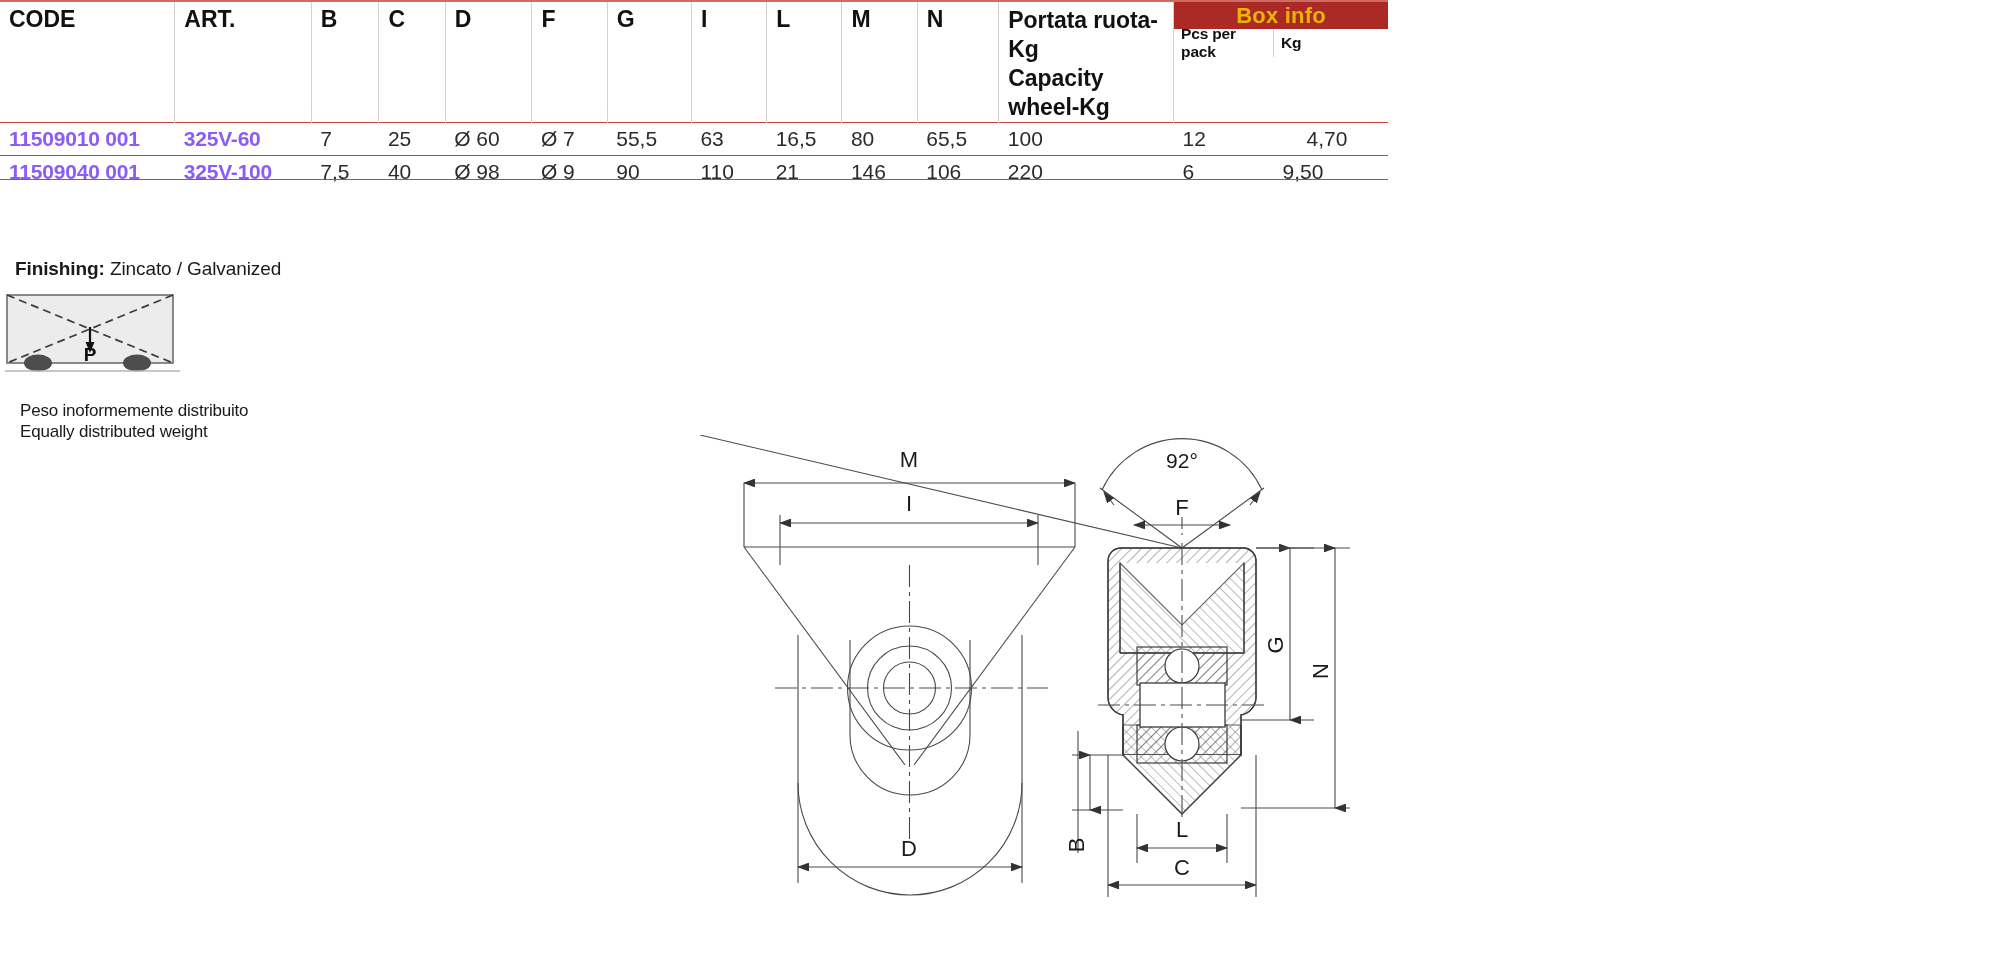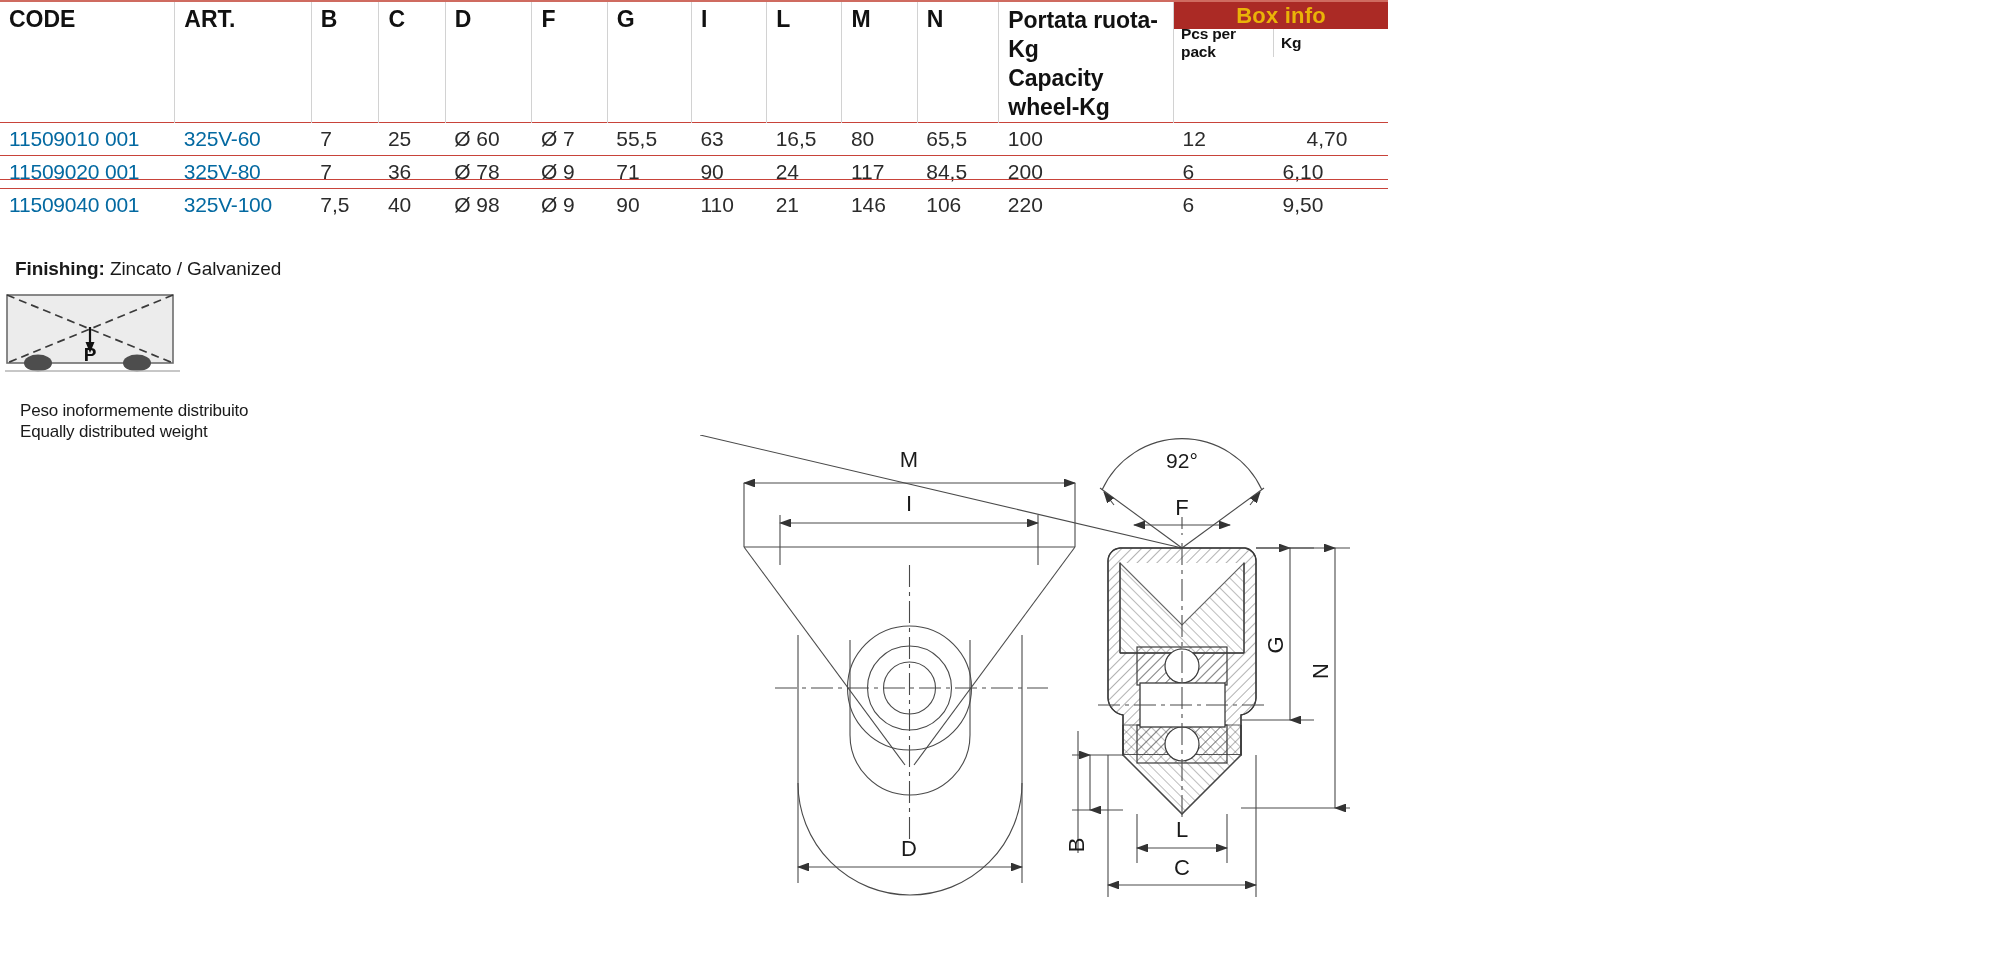--- a/index.html
+++ b/index.html
@@ -52,21 +52,21 @@
   }
   .bi-pcs{width:100px;border-right:1px solid #d2d2d2;}
   .bi-kg{width:68px;}
 
   .data-row td{
     height:33px;font-size:21px;
     border-top:1.5px solid #c8433a;
     padding-left:9px;box-sizing:border-box;
     color:#2b2b2b;white-space:nowrap;
   }
-  .data-row td.bold{font-weight:normal;color:#0369a1;letter-spacing:-.2px;}
+  .data-row td.bold{font-weight:bold;color:#8b5cf6;letter-spacing:-.2px;}
   .table-bottom{
     position:absolute;left:0;top:179px;width:1388px;height:0;
     border-top:1.5px solid #c8433a;
   }
 
   
   .finishing{
     position:absolute;left:3px;top:258px;
     font-size:19px;letter-spacing:-.1px;
   }
@@ -142,40 +142,20 @@
       <td>65,5</td>
       <td>100</td>
       <td>
         <div style="display:flex;gap:24px;">
           <div style="width:100px">12</div>
           <div style="width:68px">4,70</div>
         </div>
       </td>
     </tr>
     <tr class="data-row">
-      <td class="bold">11509020 001</td>
-      <td class="bold">325V-80</td>
-      <td>7</td>
-      <td>36</td>
-      <td>Ø 78</td>
-      <td>Ø 9</td>
-      <td>71</td>
-      <td>90</td>
-      <td>24</td>
-      <td>117</td>
-      <td>84,5</td>
-      <td>200</td>
-      <td>
-        <div style="display:flex;">
-          <div style="width:100px">6</div>
-          <div style="width:68px">6,10</div>
-        </div>
-      </td>
-    </tr>
-    <tr class="data-row">
       <td class="bold">11509040 001</td>
       <td class="bold">325V-100</td>
       <td>7,5</td>
       <td>40</td>
       <td>Ø 98</td>
       <td>Ø 9</td>
       <td>90</td>
       <td>110</td>
       <td>21</td>
       <td>146</td>

